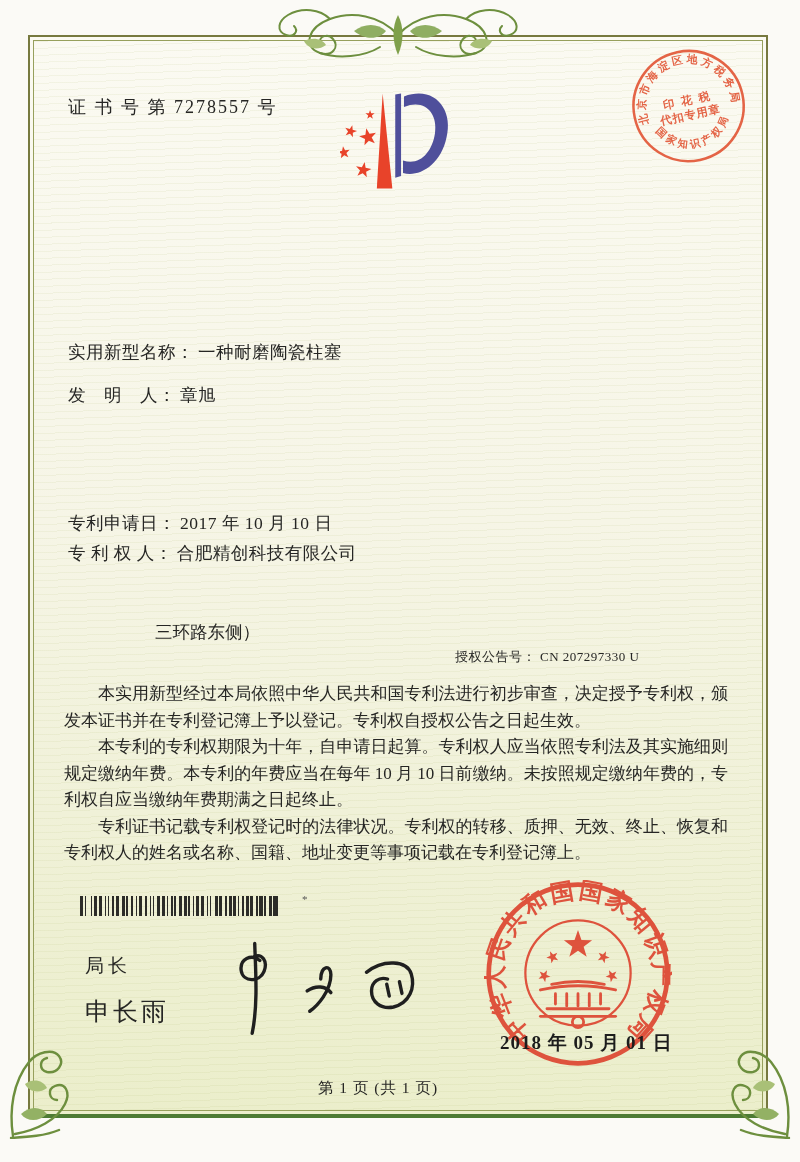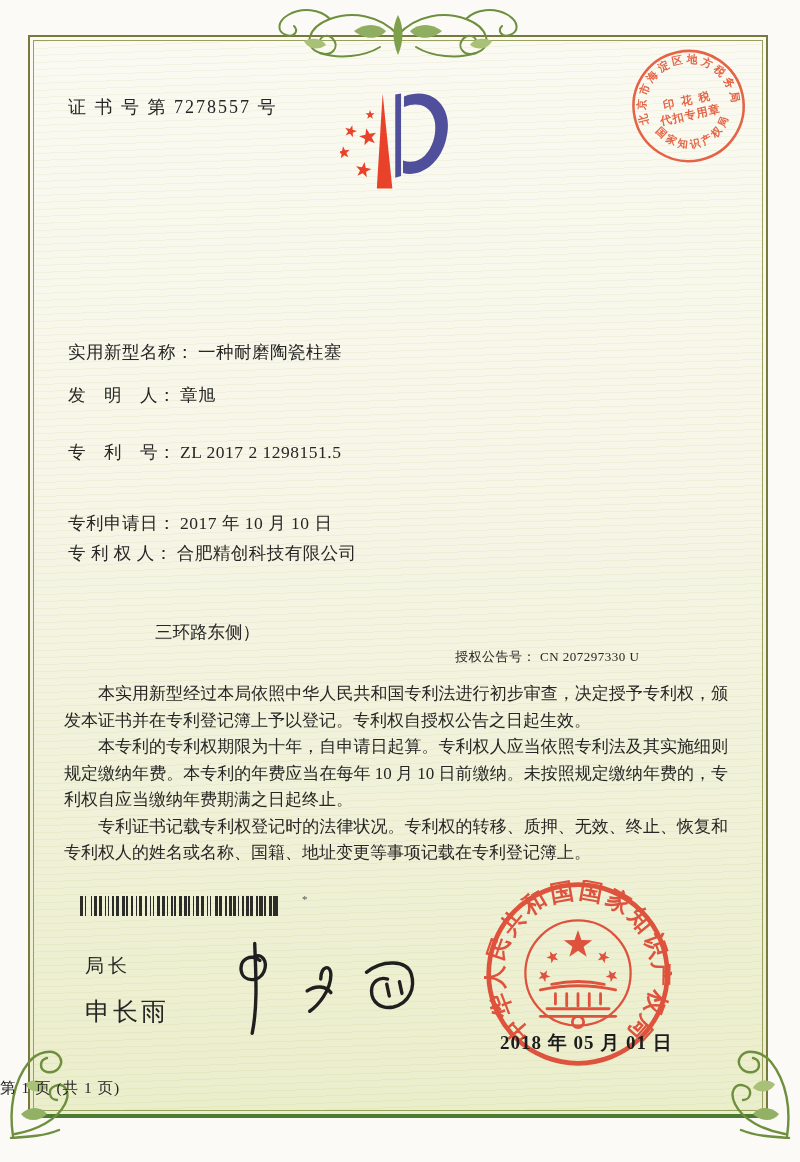--- a/index.html
+++ b/index.html
@@ -35,21 +35,21 @@
   .barcode{position:absolute;left:80px;top:896px;width:224px;height:20px;display:flex;align-items:stretch;}
   .barcode .bar{background:#2c2c28;height:100%;}
   .barcode .gap{height:100%;}
   .barcode-star{position:absolute;left:302px;top:893px;font-size:11px;color:#555;}
   
   .director-title{position:absolute;left:85px;top:953px;font-size:19px;letter-spacing:4px;}
   .director-name{position:absolute;left:85px;top:995px;font-size:25px;letter-spacing:3px;}
   .signature{position:absolute;left:225px;top:930px;}
   .seal{position:absolute;left:484px;top:880px;opacity:.92;}
   .seal-date{position:absolute;left:500px;top:1030px;font-size:19px;font-weight:bold;letter-spacing:1px;color:#1c1c1c;}
-  .footer{position:absolute;left:0;top:1078px;width:756px;text-align:left;font-size:15.5px;letter-spacing:1px;}
+  .footer{position:absolute;left:0;top:1078px;width:756px;text-align:center;font-size:15.5px;letter-spacing:1px;}
 </style>
 </head>
 <body>
 
 <div class="page">
 
   <div class="frame-outer">
     <div class="frame-inner"></div>
   </div>
 
@@ -122,23 +122,20 @@
       <path d="M66,14 C98,2 117,28 110,56 C104,86 80,98 65,93 L65,80 C82,86 95,72 98,52 C101,32 88,16 66,25 Z"></path>
     </g>
   </svg>
 
 
   <div class="field" style="top:340px">
     <span class="flabel">实用新型名称：</span><span class="fvalue">一种耐磨陶瓷柱塞</span>
   </div>
   <div class="field" style="top:383px">
     <span class="flabel">发　明　人：</span><span class="fvalue">章旭</span>
-  </div>
-  <div class="field" style="top:440px">
-    <span class="flabel">专　利　号：</span><span class="fvalue">ZL 2017 2 1298151.5</span>
   </div>
   <div class="field" style="top:511px">
     <span class="flabel">专利申请日：</span><span class="fvalue">2017 年 10 月 10 日</span>
   </div>
   <div class="field" style="top:541px">
     <span class="flabel">专 利 权 人：</span><span class="fvalue">合肥精创科技有限公司</span>
   </div>
   <div class="addr2">三环路东侧）</div>
   <div class="grant-no">
     <span class="flabel">授权公告号：</span><span class="fvalue">CN 207297330 U</span>

